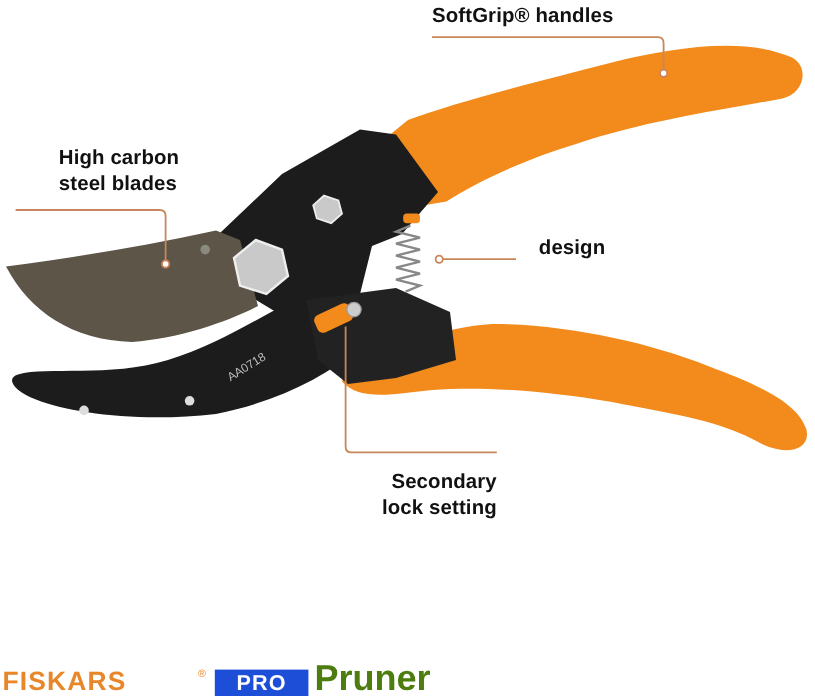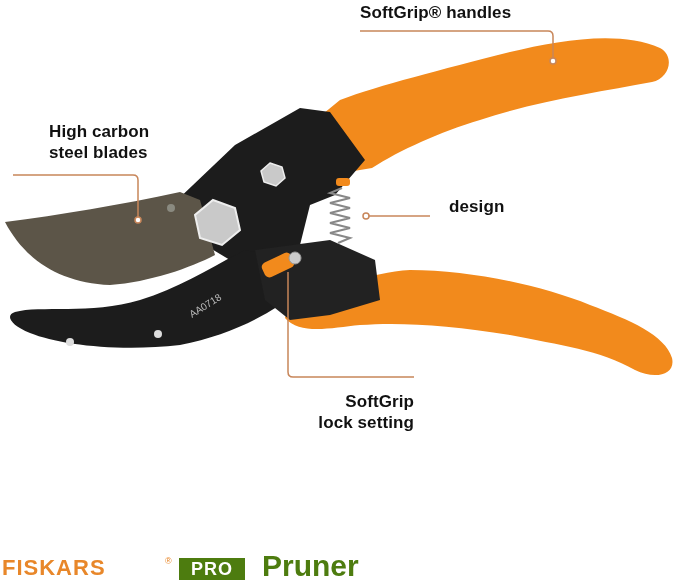--- a/index.html
+++ b/index.html
@@ -1,21 +1,21 @@
 <!DOCTYPE html>
 <html><head>
 <meta charset="utf-8">
 <style>
   html,body{margin:0;padding:0;background:#fff;}
   body{width:679px;height:583px;position:relative;overflow:hidden;font-family:"Liberation Sans",sans-serif;}
   .callout{position:absolute;color:#111;font-weight:bold;font-size:17px;line-height:21px;letter-spacing:0.1px;}
   #illus{position:absolute;left:0;top:0;}
   .fiskars{position:absolute;left:2px;top:555px;font-size:22px;font-weight:bold;color:#e8872a;letter-spacing:1px;font-family:"Liberation Sans",sans-serif;}
   .reg{position:absolute;left:165px;top:556px;font-size:9px;color:#e8872a;}
-  .pro{position:absolute;left:179px;top:558px;width:66px;height:22px;background:#4d7c0f;color:#fff;font-weight:bold;font-size:18px;line-height:22px;text-align:center;letter-spacing:1px;}
+  .pro{position:absolute;left:179px;top:558px;width:78px;height:22px;background:#1d4ed8;color:#fff;font-weight:bold;font-size:18px;line-height:22px;text-align:center;letter-spacing:1px;}
   .product{position:absolute;left:262px;top:549px;font-size:30px;font-weight:bold;color:#4d7c0f;}
 </style>
 </head>
 <body>
 
 <svg id="illus" width="679" height="583" viewBox="0 0 679 583">
 
   <path d="M318 118 L340 100 C380 85 440 70 510 52 C560 40 620 30 660 48 C675 56 670 78 652 82 C600 92 540 100 480 120 C440 132 400 150 372 168 L330 175 Z" fill="#f28a1c"></path>
 
   <path d="M290 300 C330 290 370 272 410 270 C470 270 540 285 590 305 C630 320 665 335 672 358 C676 375 655 380 635 370 C600 350 560 345 510 335 C450 325 400 322 360 325 C330 328 300 335 285 318 Z" fill="#f28a1c"></path>
@@ -62,20 +62,20 @@
   <span>SoftGrip® handles</span>
 </div>
 <div class="callout" style="left:13px;top:121px;margin-left:36px;">
   <div>High carbon</div>
   <div>steel blades</div>
 </div>
 <div class="callout" style="left:449px;top:196px;">
   <div>design</div>
 </div>
 <div class="callout" style="left:290px;top:391px;text-align:right;width:124px;">
-  <div>SoftGrip</div>
+  <div>Secondary</div>
   <div>lock setting</div>
 </div>
 
 <div class="fiskars">FISKARS</div>
 <div class="reg">®</div>
 <div class="pro">PRO</div>
 <div class="product">Pruner</div>
 
 </body></html>

